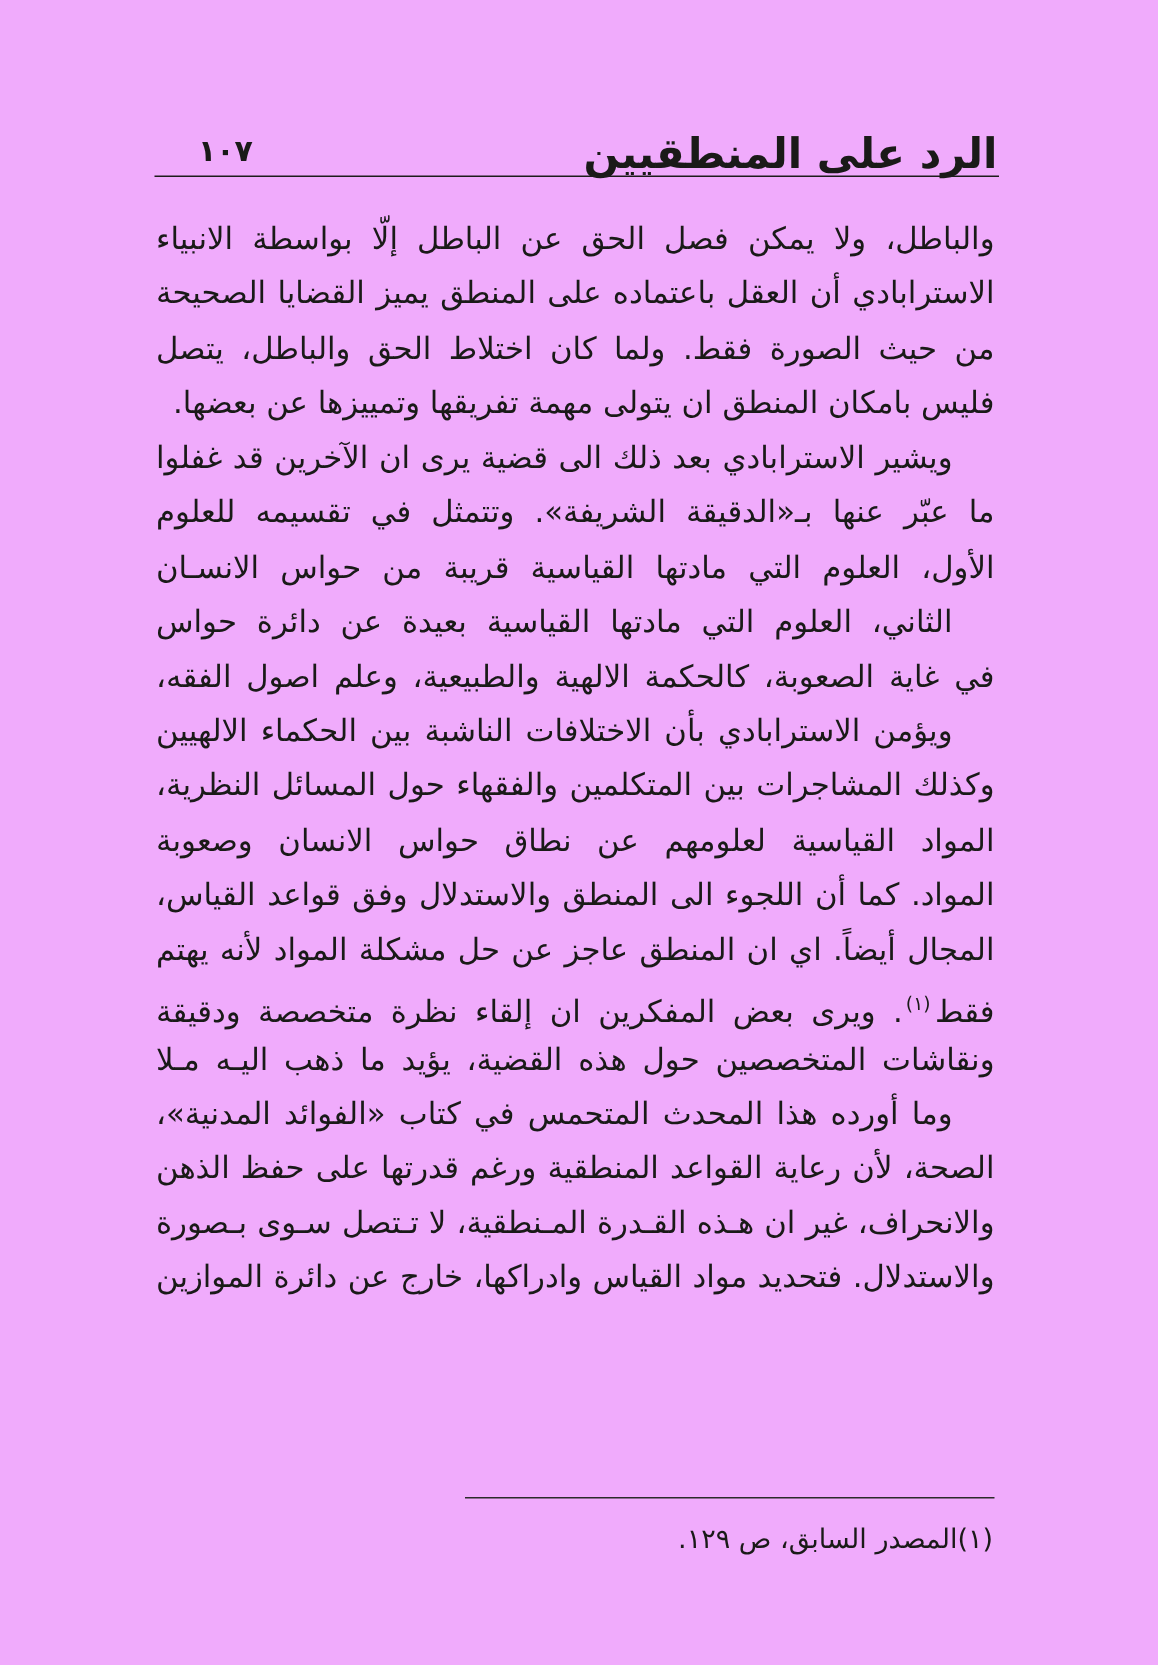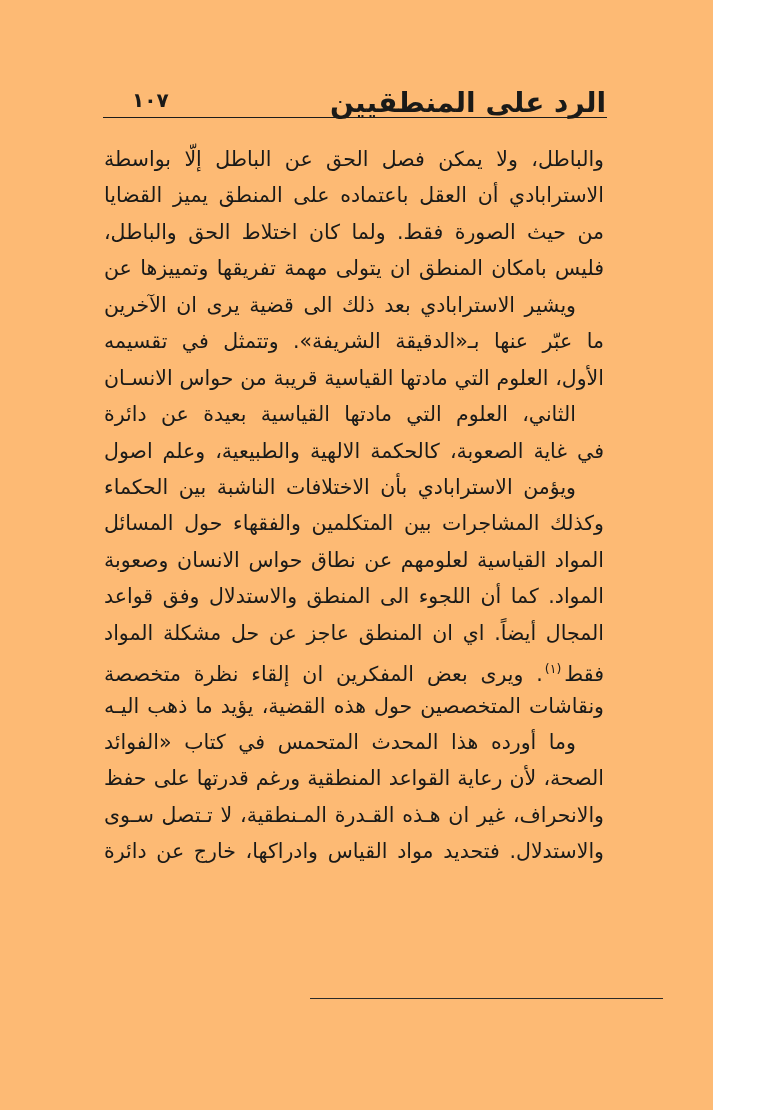--- a/index.html
+++ b/index.html
@@ -2,23 +2,23 @@
 <html lang="ar"><head>
 <meta charset="utf-8">
 <style>
   html, body {
     margin: 0;
     padding: 0;
     background: #ffffff;
   }
   .page {
     position: relative;
-    width: 713px;
+    width: 772px;
     height: 1110px;
-    background: #fdba74;
+    background: #f0abfc;
     font-family: "DejaVu Sans", sans-serif;
     color: #1a1a18;
     overflow: hidden;
   }
 
   
   .header-rule {
     position: absolute;
     top: 117px;
     left: 103px;
@@ -121,14 +121,17 @@
       <span>فقط</span><span class="fn-sup">(١)</span><span>. ويرى بعض المفكرين ان إلقاء نظرة متخصصة ودقيقة على تاريخ الفكر</span>
     </div>
     <div class="line">ونقاشات المتخصصين حول هذه القضية، يؤيد ما ذهب اليـه مـلا محـمد امـين</div>
     <div class="line indent">وما أورده هذا المحدث المتحمس في كتاب «الفوائد المدنية»، يتميز بأوجه من</div>
     <div class="line">الصحة، لأن رعاية القواعد المنطقية ورغم قدرتها على حفظ الذهن من الخـطأ</div>
     <div class="line">والانحراف، غير ان هـذه القـدرة المـنطقية، لا تـتصل سـوى بـصورة القـياس</div>
     <div class="line">والاستدلال. فتحديد مواد القياس وادراكها، خارج عن دائرة الموازين والقواعد</div>
   </div>
 
   <div class="footnote-rule"></div>
+  <div class="footnote">
+    <span>(١)</span><span>المصدر السابق، ص ١٢٩.</span>
+  </div>
 
 </div>
 
 </body></html>

